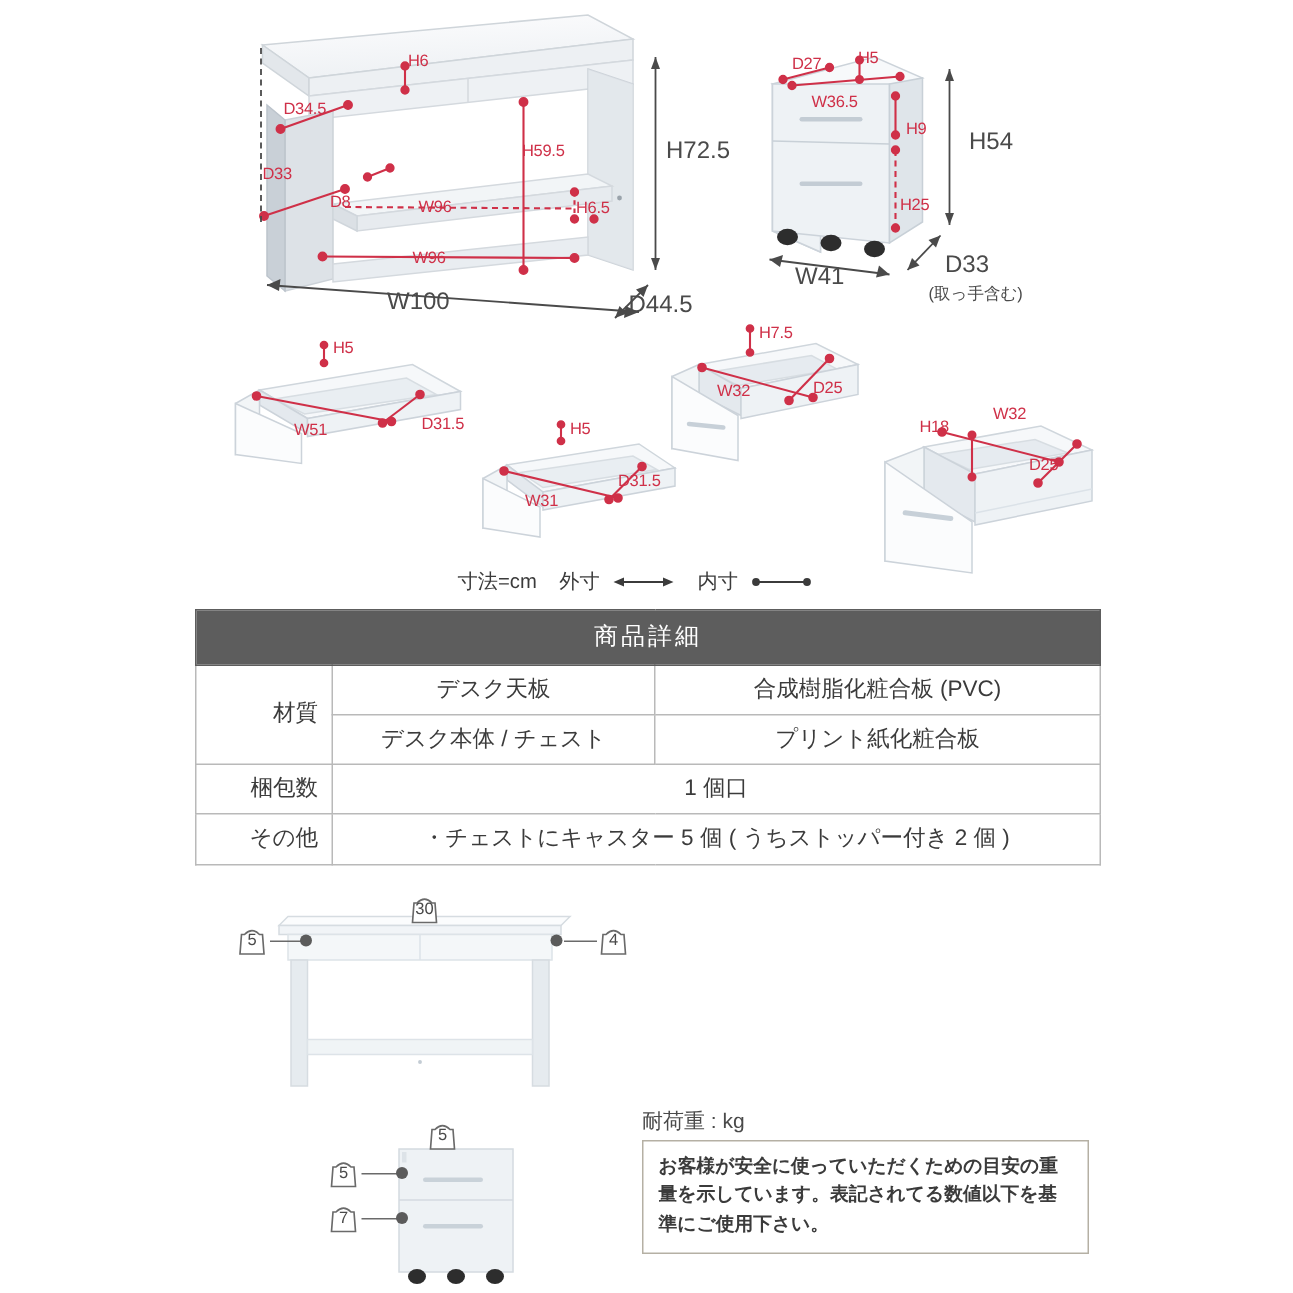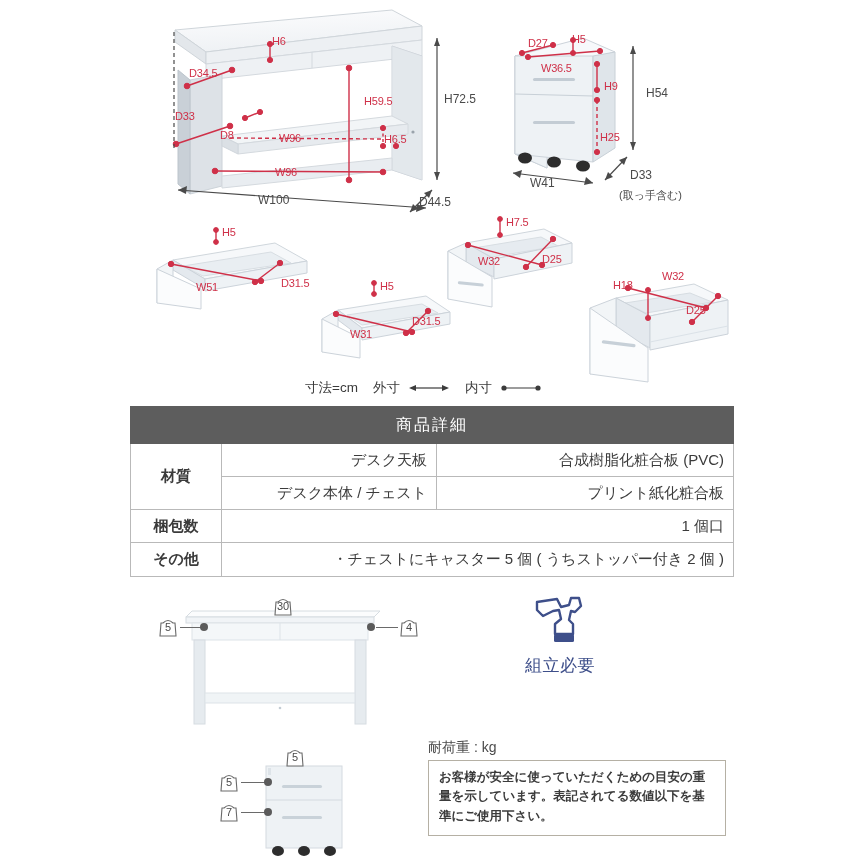--- a/index.html
+++ b/index.html
@@ -22,56 +22,55 @@
     position:absolute;
     color:#cf3048;
     font-size:11px;
     font-weight:400;
     white-space:nowrap;
     letter-spacing:-0.2px;
   }
   .dimg{ 
     position:absolute;
     color:#4a4a4a;
-    font-size:12px;
+    font-size:16px;
     white-space:nowrap;
   }
   .jpdim{font-size:11px;}
 
   
   .spec-table{
     position:absolute;
     left:130px; top:406px;
     width:604px;
     border-collapse:collapse;
     font-size:15px;
     background:#fff;
   }
   .spec-table th,.spec-table td{
     border:1px solid #b9b9b9;
     padding:6px 9px;
     font-weight:400;
-    text-align:right;
+    text-align:center;
     color:#3b3b3b;
     line-height:1.35;
   }
   .spec-table .thead{
     background:#5d5d5d;
     color:#ffffff;
     text-align:center;
     font-size:16px;
     letter-spacing:2px;
     padding:7px 0;
     border:1px solid #5d5d5d;
   }
   .spec-table .rowlabel{
     width:72px;
-    text-align:center;
+    text-align:right;
     white-space:nowrap;
-    font-weight:bold;
   }
   .spec-table .midcol{width:196px;white-space:nowrap;}
 
   
   .assembly-wrap{position:absolute;left:505px;top:596px;width:235px;height:80px;}
   .asm-item{position:absolute;text-align:center;}
   .asm-label{
     color:#3e4f8a;font-size:17px;letter-spacing:.5px;margin-top:2px;white-space:nowrap;
   }
   .asm-label2{color:#3b3b3b;font-size:15px;white-space:nowrap;line-height:1.15;}
@@ -198,21 +197,21 @@
       <polygon points="277,172 274,164 280,164"></polygon>
       <polygon points="272,182 264,185 269,190"></polygon>
       <polygon points="250,204 258,201 253,196"></polygon>
     </g>
   </svg>
 
   <span class="dim" style="left:272px;top:35px;">H6</span>
   <span class="dim" style="left:189px;top:53px;margin-top:14px;">D34.5</span>
   <span class="dim" style="left:175px;top:110px;">D33</span>
   <span class="dim" style="left:220px;top:93px;margin-top:36px;">D8</span>
-  <span class="dim" style="left:348px;top:95px;padding-left:16px;">H59.5</span>
+  <span class="dim" style="left:348px;top:95px;">H59.5</span>
   <span class="dim" style="left:384px;top:133px;">H6.5</span>
   <span class="dim" style="left:279px;top:132px;">W96</span>
   <span class="dim" style="left:275px;top:166px;">W96</span>
   <span class="dimg" style="left:258px;top:193px;">W100</span>
   <span class="dimg" style="left:444px;top:92px;">H72.5</span>
   <span class="dimg" style="left:419px;top:195px;">D44.5</span>
 
   <svg class="abs" style="left:505px;top:28px;" width="150" height="160">
 
     <polygon points="10,28 78,10 110,24 42,42" fill="#f7f9fb" stroke="#ccd3da" stroke-width="1"></polygon>
@@ -499,27 +498,20 @@
   <div class="badge" style="left:218px;top:803px;">
     <svg width="22" height="19">
         <path d="M6,5 Q11,0 16,5 L18,5 L19,18 L3,18 L4,5 Z" fill="#fff" stroke="#6a6a6a" stroke-width="1.1"></path>
       </svg>
     <span>7</span>
   </div>
   <div class="lead" style="left:241px;top:812px;width:25px;"></div>
   <div class="dot" style="left:264px;top:808px;"></div>
 
   <div class="assembly-wrap">
-    <div class="asm-item" style="left:0;top:0;width:110px;">
-      <svg width="58" height="52" viewBox="0 0 58 52">
-        <path d="M6,6 L26,3 L30,11 L38,9 L40,2 L48,2 L50,10 L44,16 L40,15 L38,24 L42,28 L42,38 L24,38 L24,28 L30,23 L28,14 L22,15 L12,20 L6,14 Z" fill="none" stroke="#3e4f8a" stroke-width="2.4" stroke-linejoin="round"></path>
-        <rect x="23" y="38" width="20" height="8" rx="1.5" fill="#3e4f8a"></rect>
-      </svg>
-      <div class="asm-label">組立必要</div>
-    </div>
 
   </div>
 
   <div class="load-cap">耐荷重 : kg</div>
   <div class="notice">
     <div class="notice-b">お客様が安全に使っていただくための目安の重量を示しています。表記されてる数値以下を基準にご使用下さい。</div>
   </div>
 
 </div>
 

